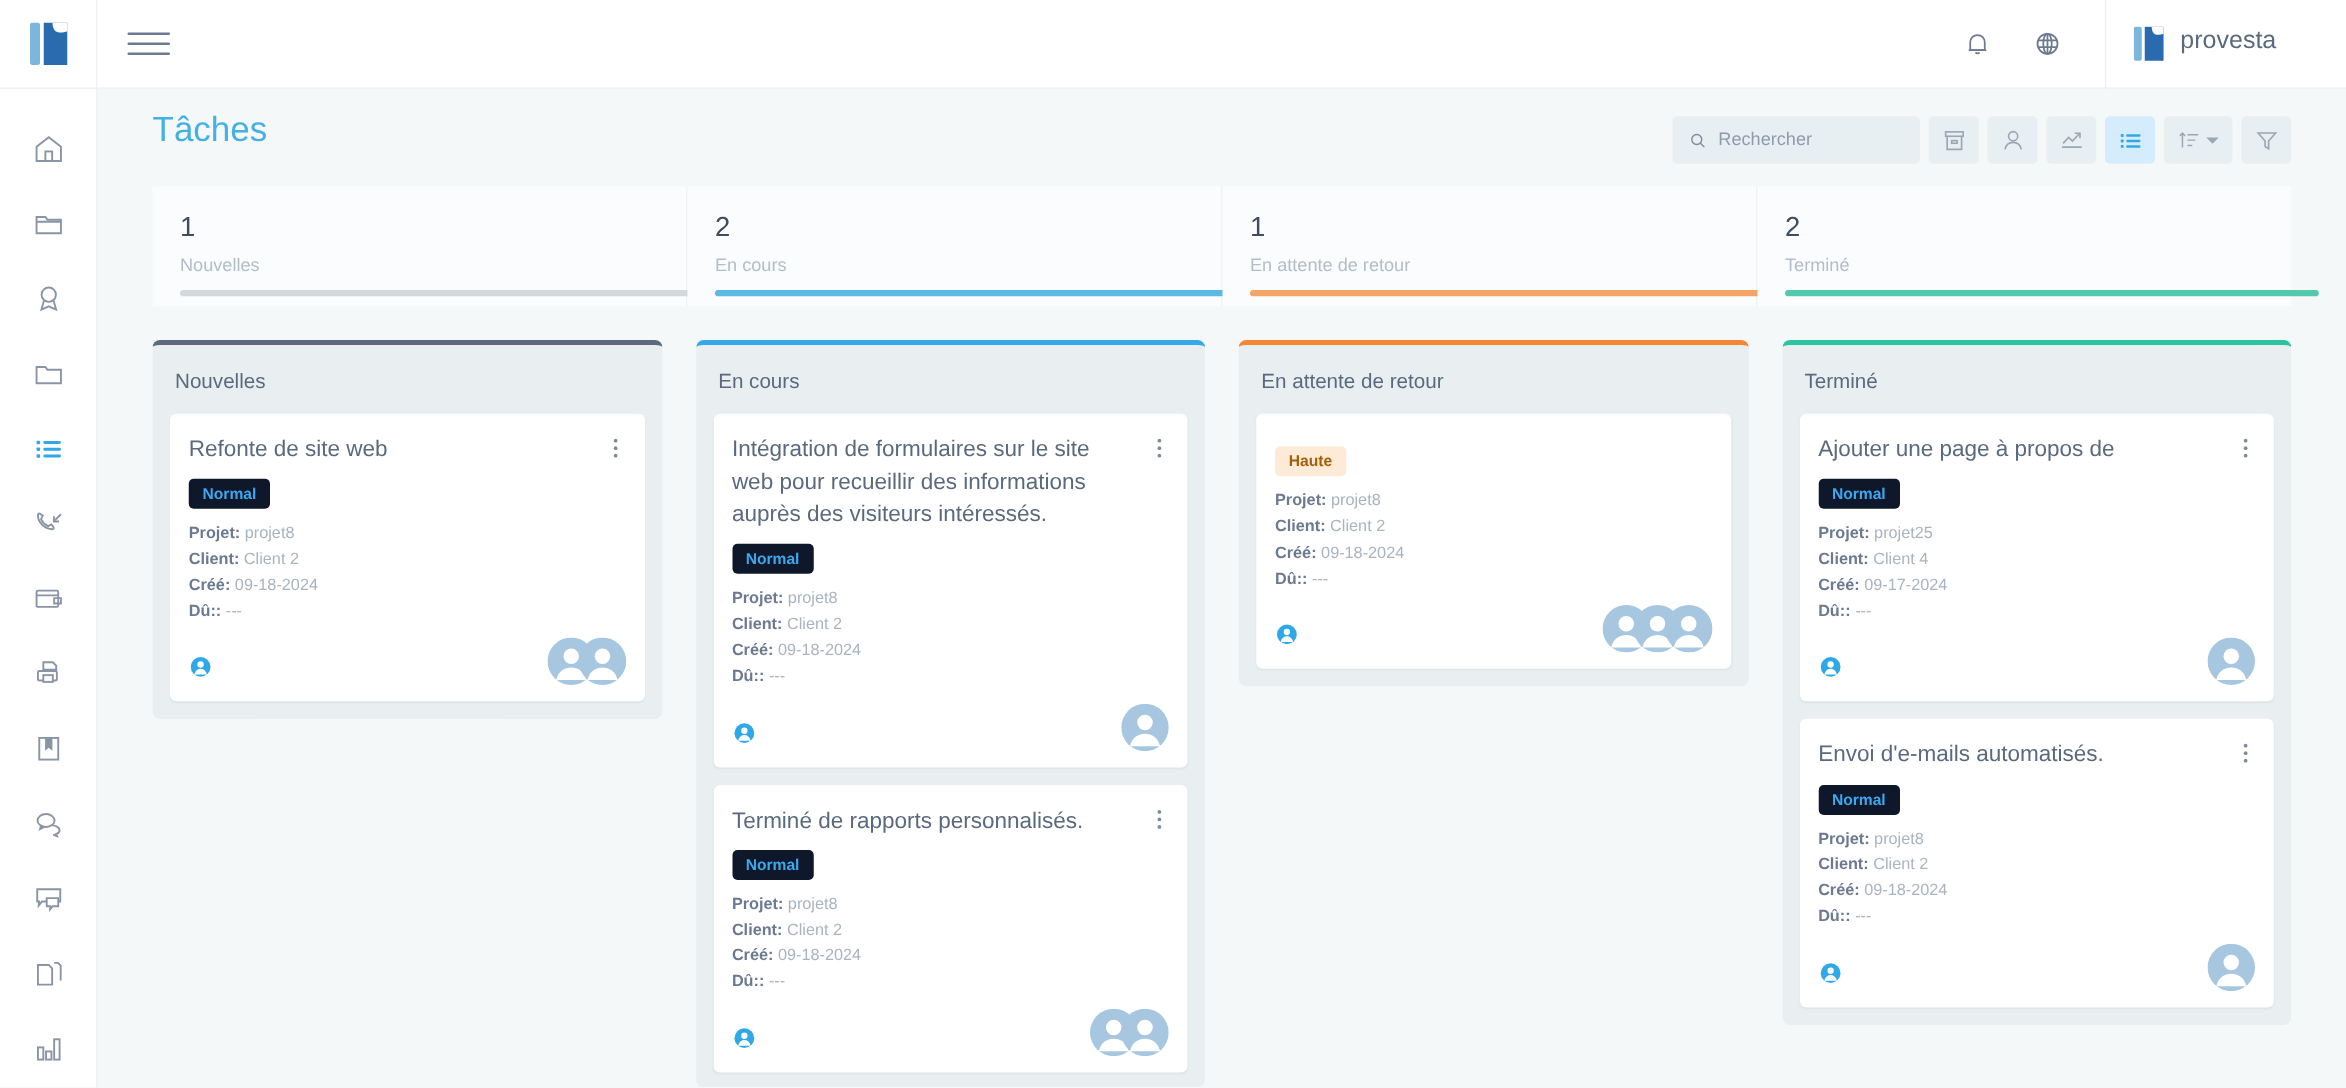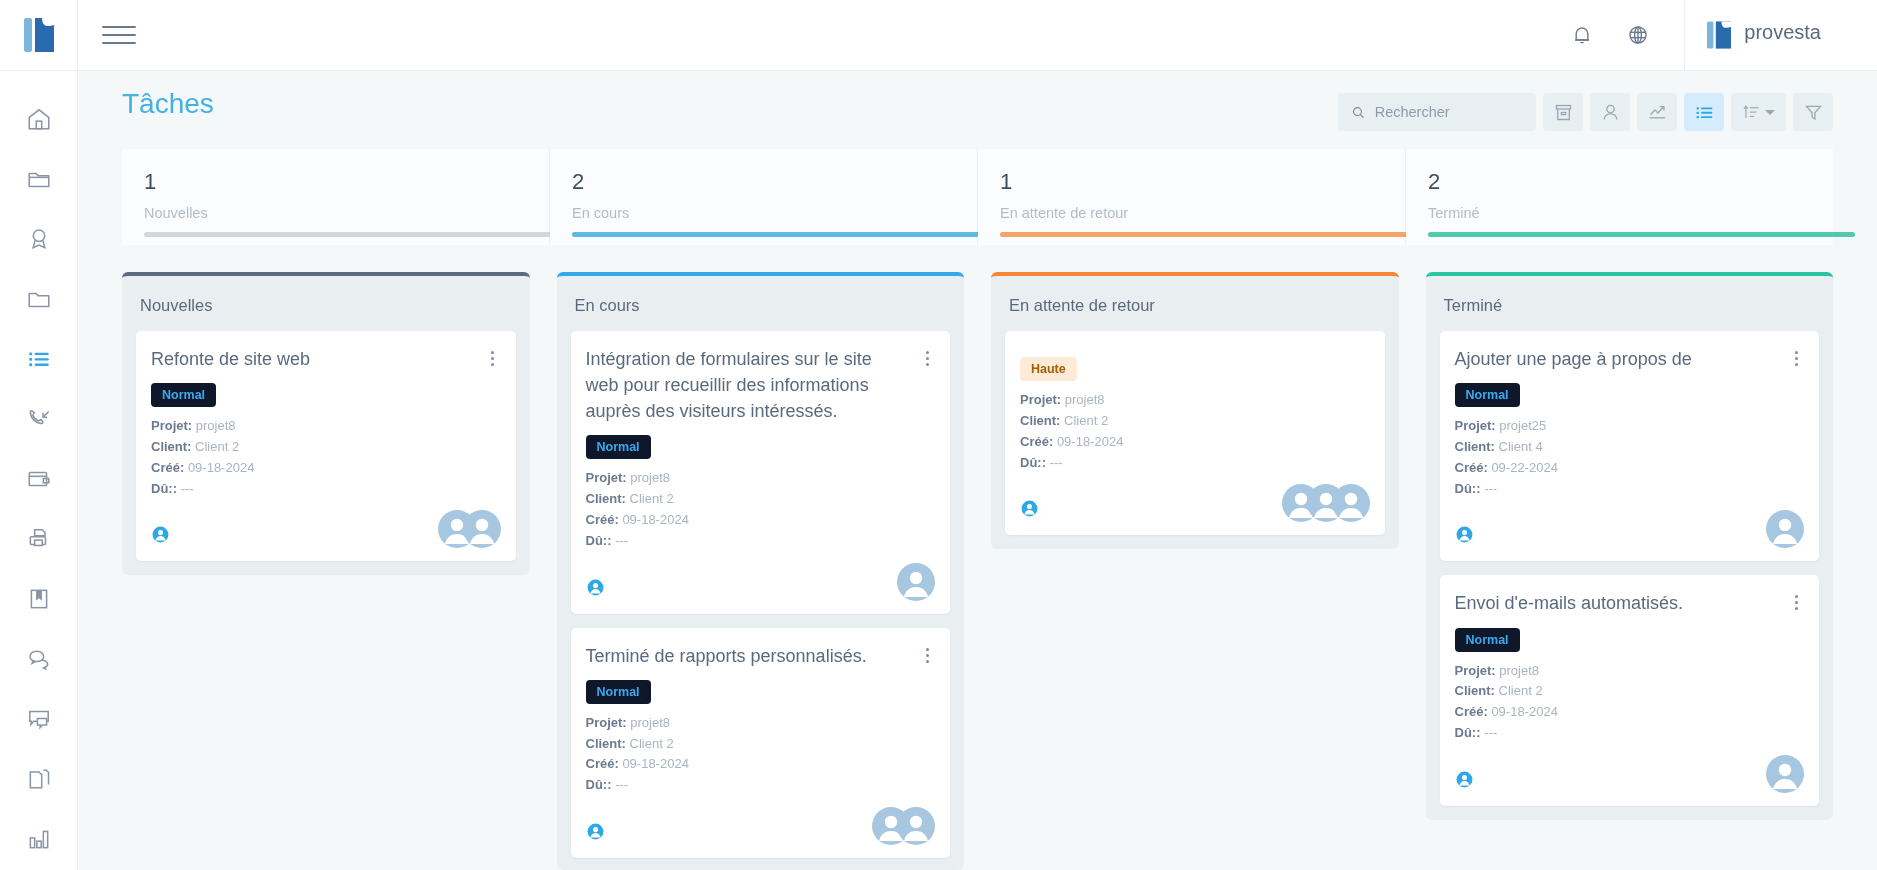--- a/index.html
+++ b/index.html
@@ -517,21 +517,21 @@
         <div class="card"><div class="card-top">
             <div class="card-title">Ajouter une page à propos de</div>
             <div class="kebab">
               <i></i>
               <i></i>
               <i></i>
             </div>
           </div><span class="badge normal">Normal</span><div class="meta">
             <div class="meta-row"><span class="meta-k">Projet:</span> <span class="meta-v">projet25</span></div>
             <div class="meta-row"><span class="meta-k">Client:</span> <span class="meta-v">Client 4</span></div>
-            <div class="meta-row"><span class="meta-k">Créé:</span> <span class="meta-v">09-22-2024</span></div>
+            <div class="meta-row"><span class="meta-k">Créé:</span> <span class="meta-v">09-17-2024</span></div>
             <div class="meta-row"><span class="meta-k">Dû::</span> <span class="meta-v">---</span></div>
           </div><div class="card-foot">
             <span class="owner-icon"><svg width="19" height="19" viewBox="0 0 24 24">
                 <circle cx="12" cy="12" r="10" fill="#2fa8e8"></circle>
                 <circle cx="12" cy="9.6" r="3.2" fill="#fff"></circle>
                 <path d="M5.6 19.6 C6.6 15.9 9.1 14 12 14 C14.9 14 17.4 15.9 18.4 19.6 Z" fill="#fff"></path>
               </svg></span>
             <span class="avatars">
               <svg class="av" width="38" height="38" viewBox="0 0 38 38">
                 <circle cx="19" cy="19" r="19" fill="#a7c7e0"></circle>

